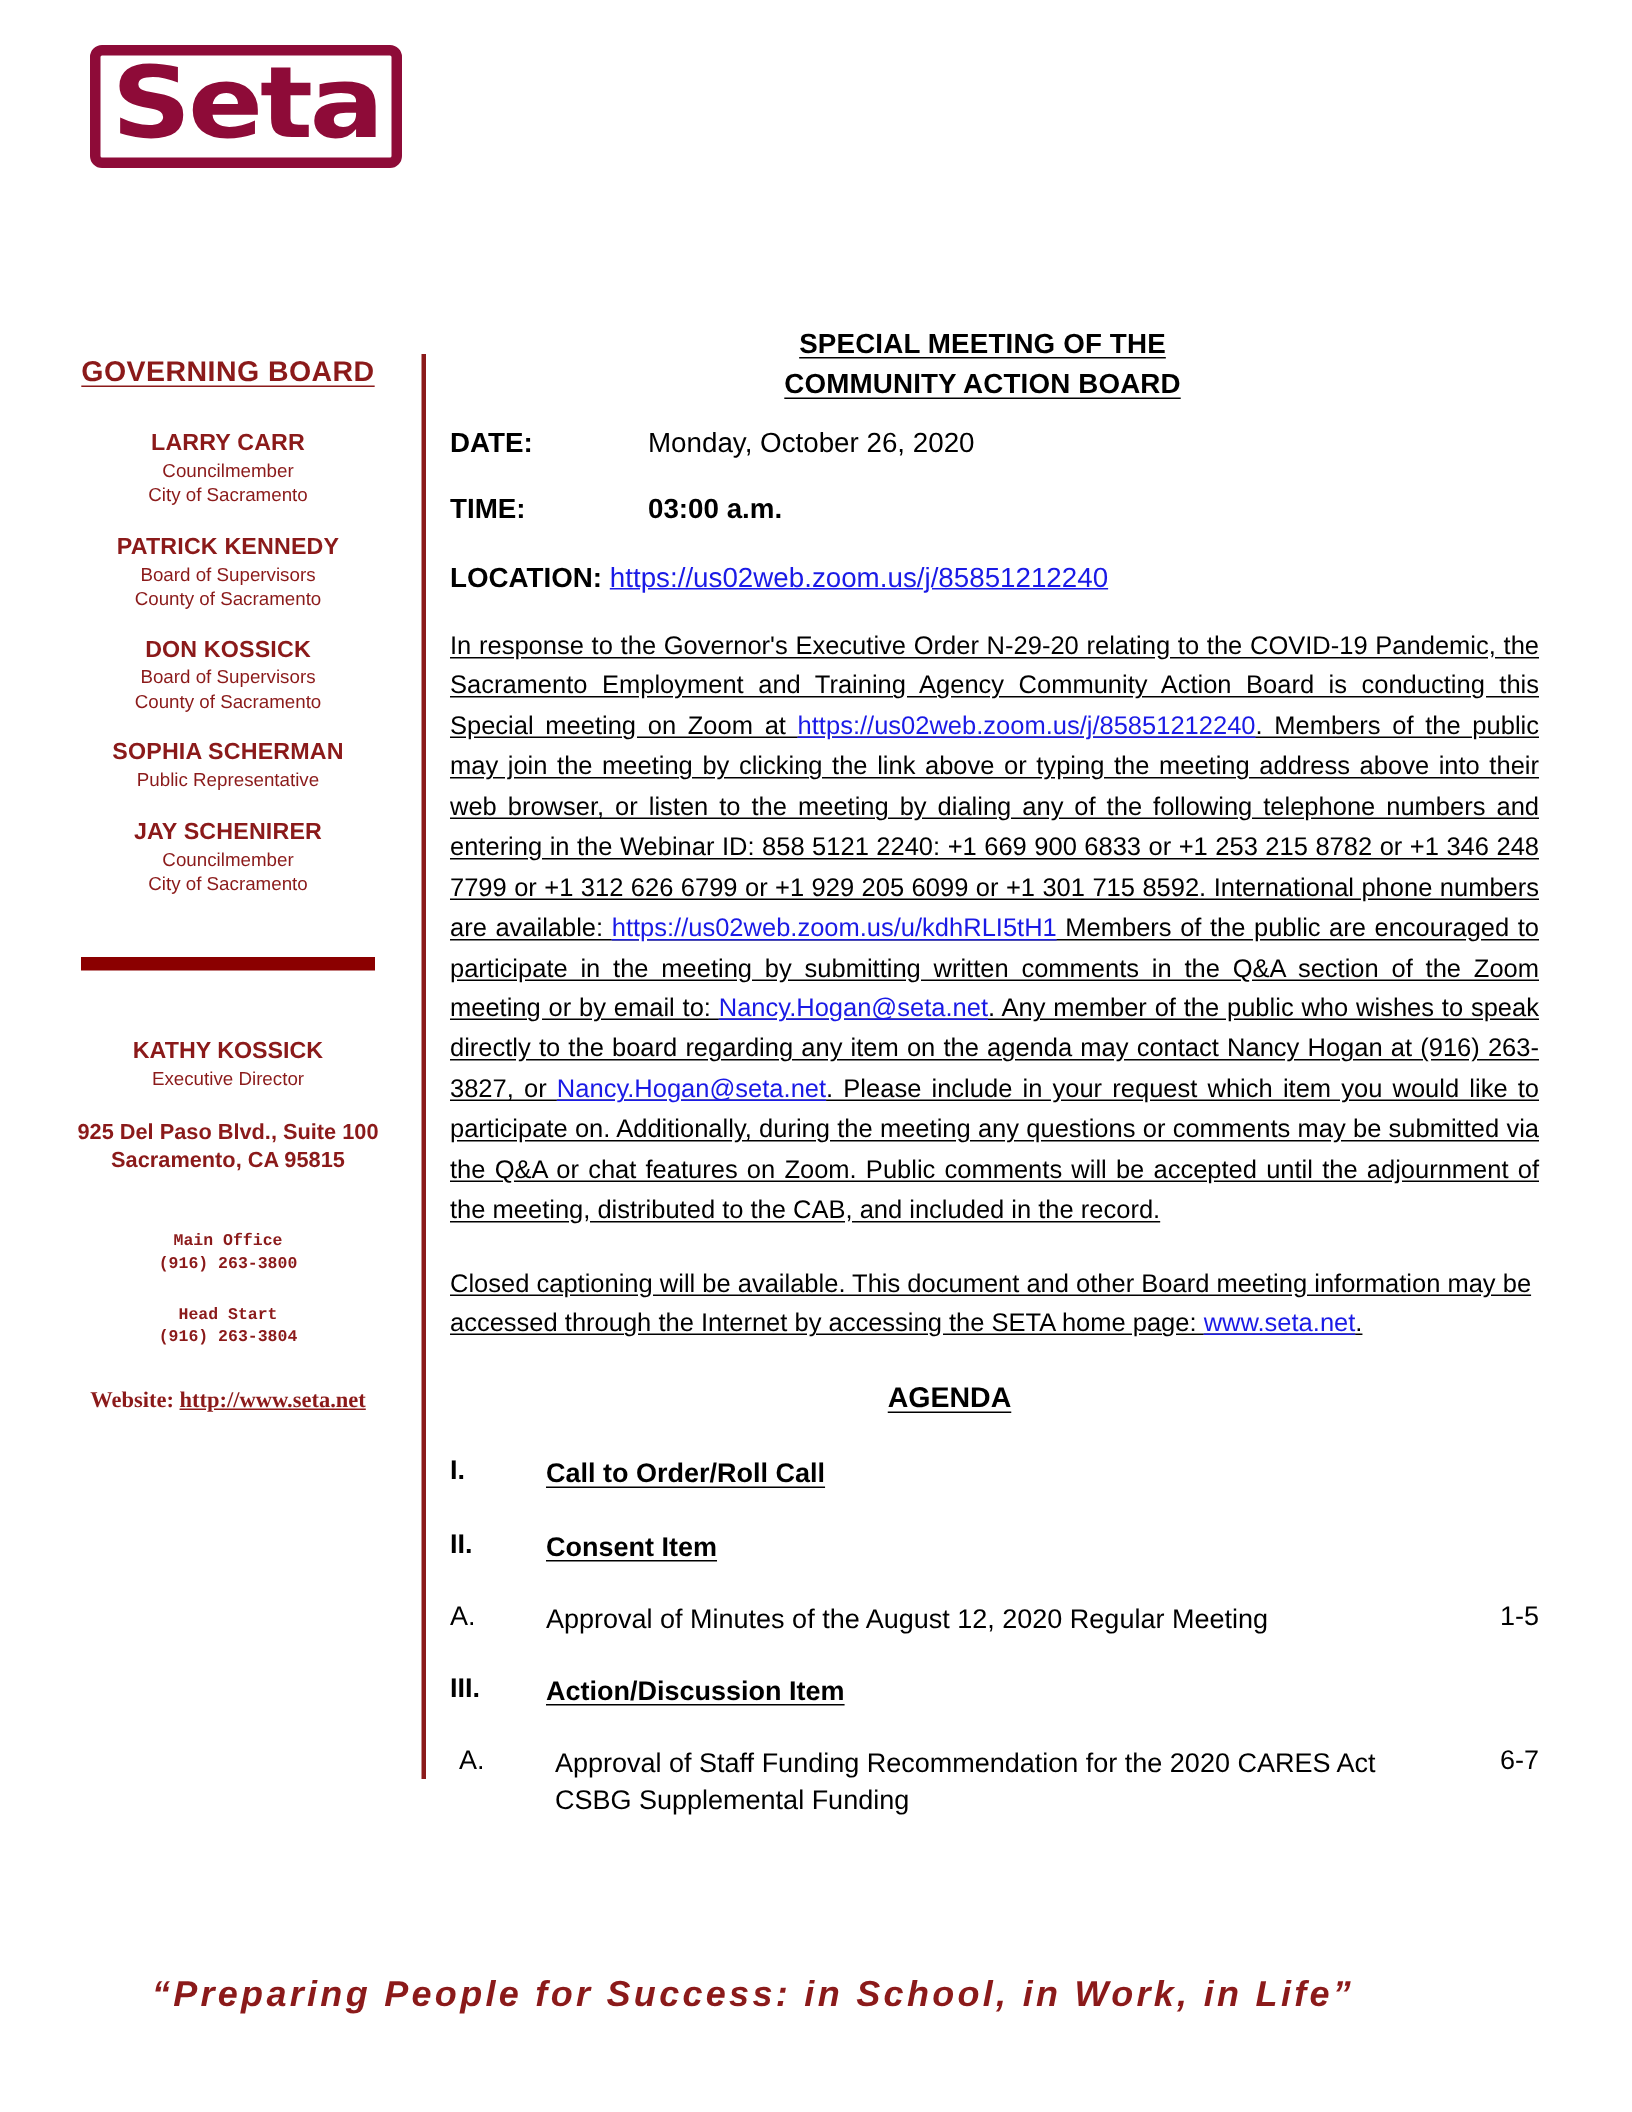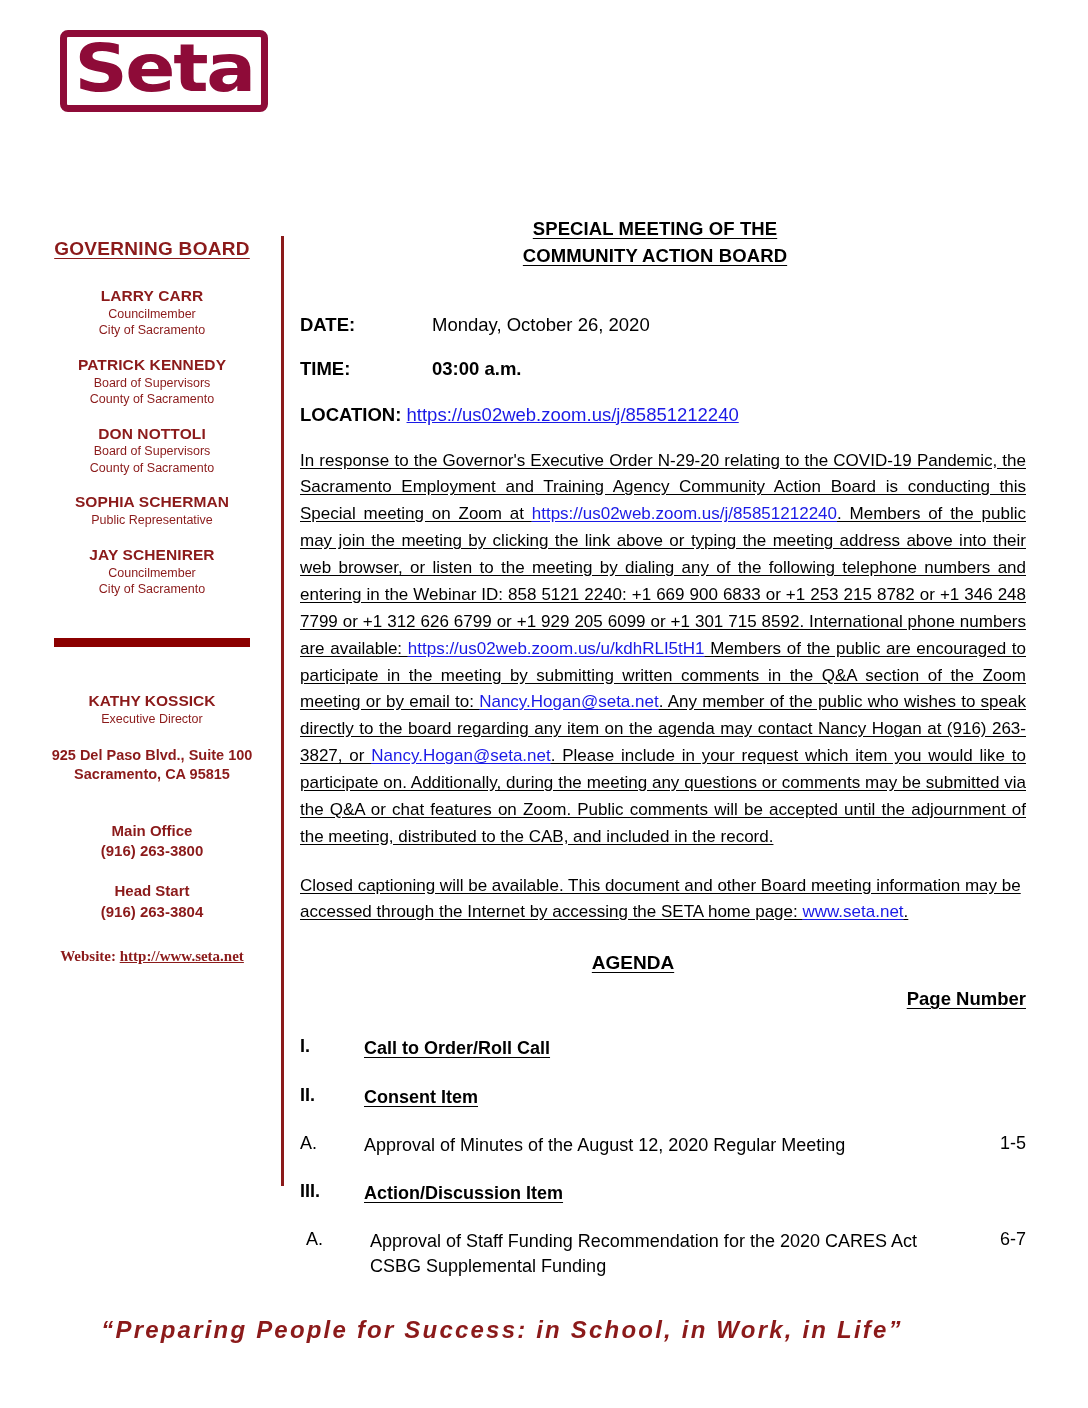--- a/index.html
+++ b/index.html
@@ -104,24 +104,25 @@
     line-height: 1.35;
     margin-bottom: 18px;
   }
   .address {
     font-size: 14.5px;
     font-weight: 700;
     line-height: 1.35;
     margin-bottom: 36px;
   }
   .phone-block {
-    font-size: 15px;
+    font-size: 11px;
     font-weight: 700;
     line-height: 1.35;
     margin-bottom: 20px;
+    font-family: Liberation Mono, monospace;
   }
   .website-line {
     font-family: "Liberation Serif", serif;
     font-size: 15px;
     font-weight: 700;
     margin-top: 26px;
   }
   .website-line .url { text-decoration: underline; }
 
   
@@ -151,21 +152,21 @@
     margin-left: -16px;
   }
   .doc-title span {
     text-decoration: underline;
     text-underline-offset: 3px;
   }
 
   .meta-row {
     display: flex;
     align-items: baseline;
-    margin-top: 44px;
+    margin-top: 14px;
     font-size: 18.5px;
   }
   .meta-row.tight { margin-top: 22px; }
   .meta-label {
     font-weight: 700;
     width: 132px;
     flex: 0 0 132px;
     font-size: 18.5px;
   }
   .meta-value { font-size: 18.5px; }
@@ -289,21 +290,21 @@
     <div class="member-name">LARRY CARR</div>
     <div class="member-role">Councilmember</div>
     <div class="member-role">City of Sacramento</div>
   </div>
   <div class="board-member">
     <div class="member-name">PATRICK KENNEDY</div>
     <div class="member-role">Board of Supervisors</div>
     <div class="member-role">County of Sacramento</div>
   </div>
   <div class="board-member">
-    <div class="member-name">DON NOTTOLI</div>
+    <div class="member-name">DON KOSSICK</div>
     <div class="member-role">Board of Supervisors</div>
     <div class="member-role">County of Sacramento</div>
   </div>
   <div class="board-member">
     <div class="member-name">SOPHIA SCHERMAN</div>
     <div class="member-role">Public Representative</div>
   </div>
   <div class="board-member">
     <div class="member-name">JAY SCHENIRER</div>
     <div class="member-role">Councilmember</div>
@@ -365,23 +366,20 @@
   </div>
 
   <div class="body-para-2">
     <span>Closed captioning will be available. This document and other Board meeting information may be accessed through the Internet by accessing the SETA home page: </span><span class="link">www.seta.net</span><span>.</span>
   </div>
 
   <div class="agenda-head">
     <span>AGENDA</span>
   </div>
 
-  <div class="page-number-head">
-    <span>Page Number</span>
-  </div>
 
   <div class="agenda-list">
 
     <div class="agenda-row">
       <div class="ag-num">I.</div>
       <div class="ag-text heading">Call to Order/Roll Call</div>
     </div>
 
     <div class="agenda-row">
       <div class="ag-num">II.</div>

